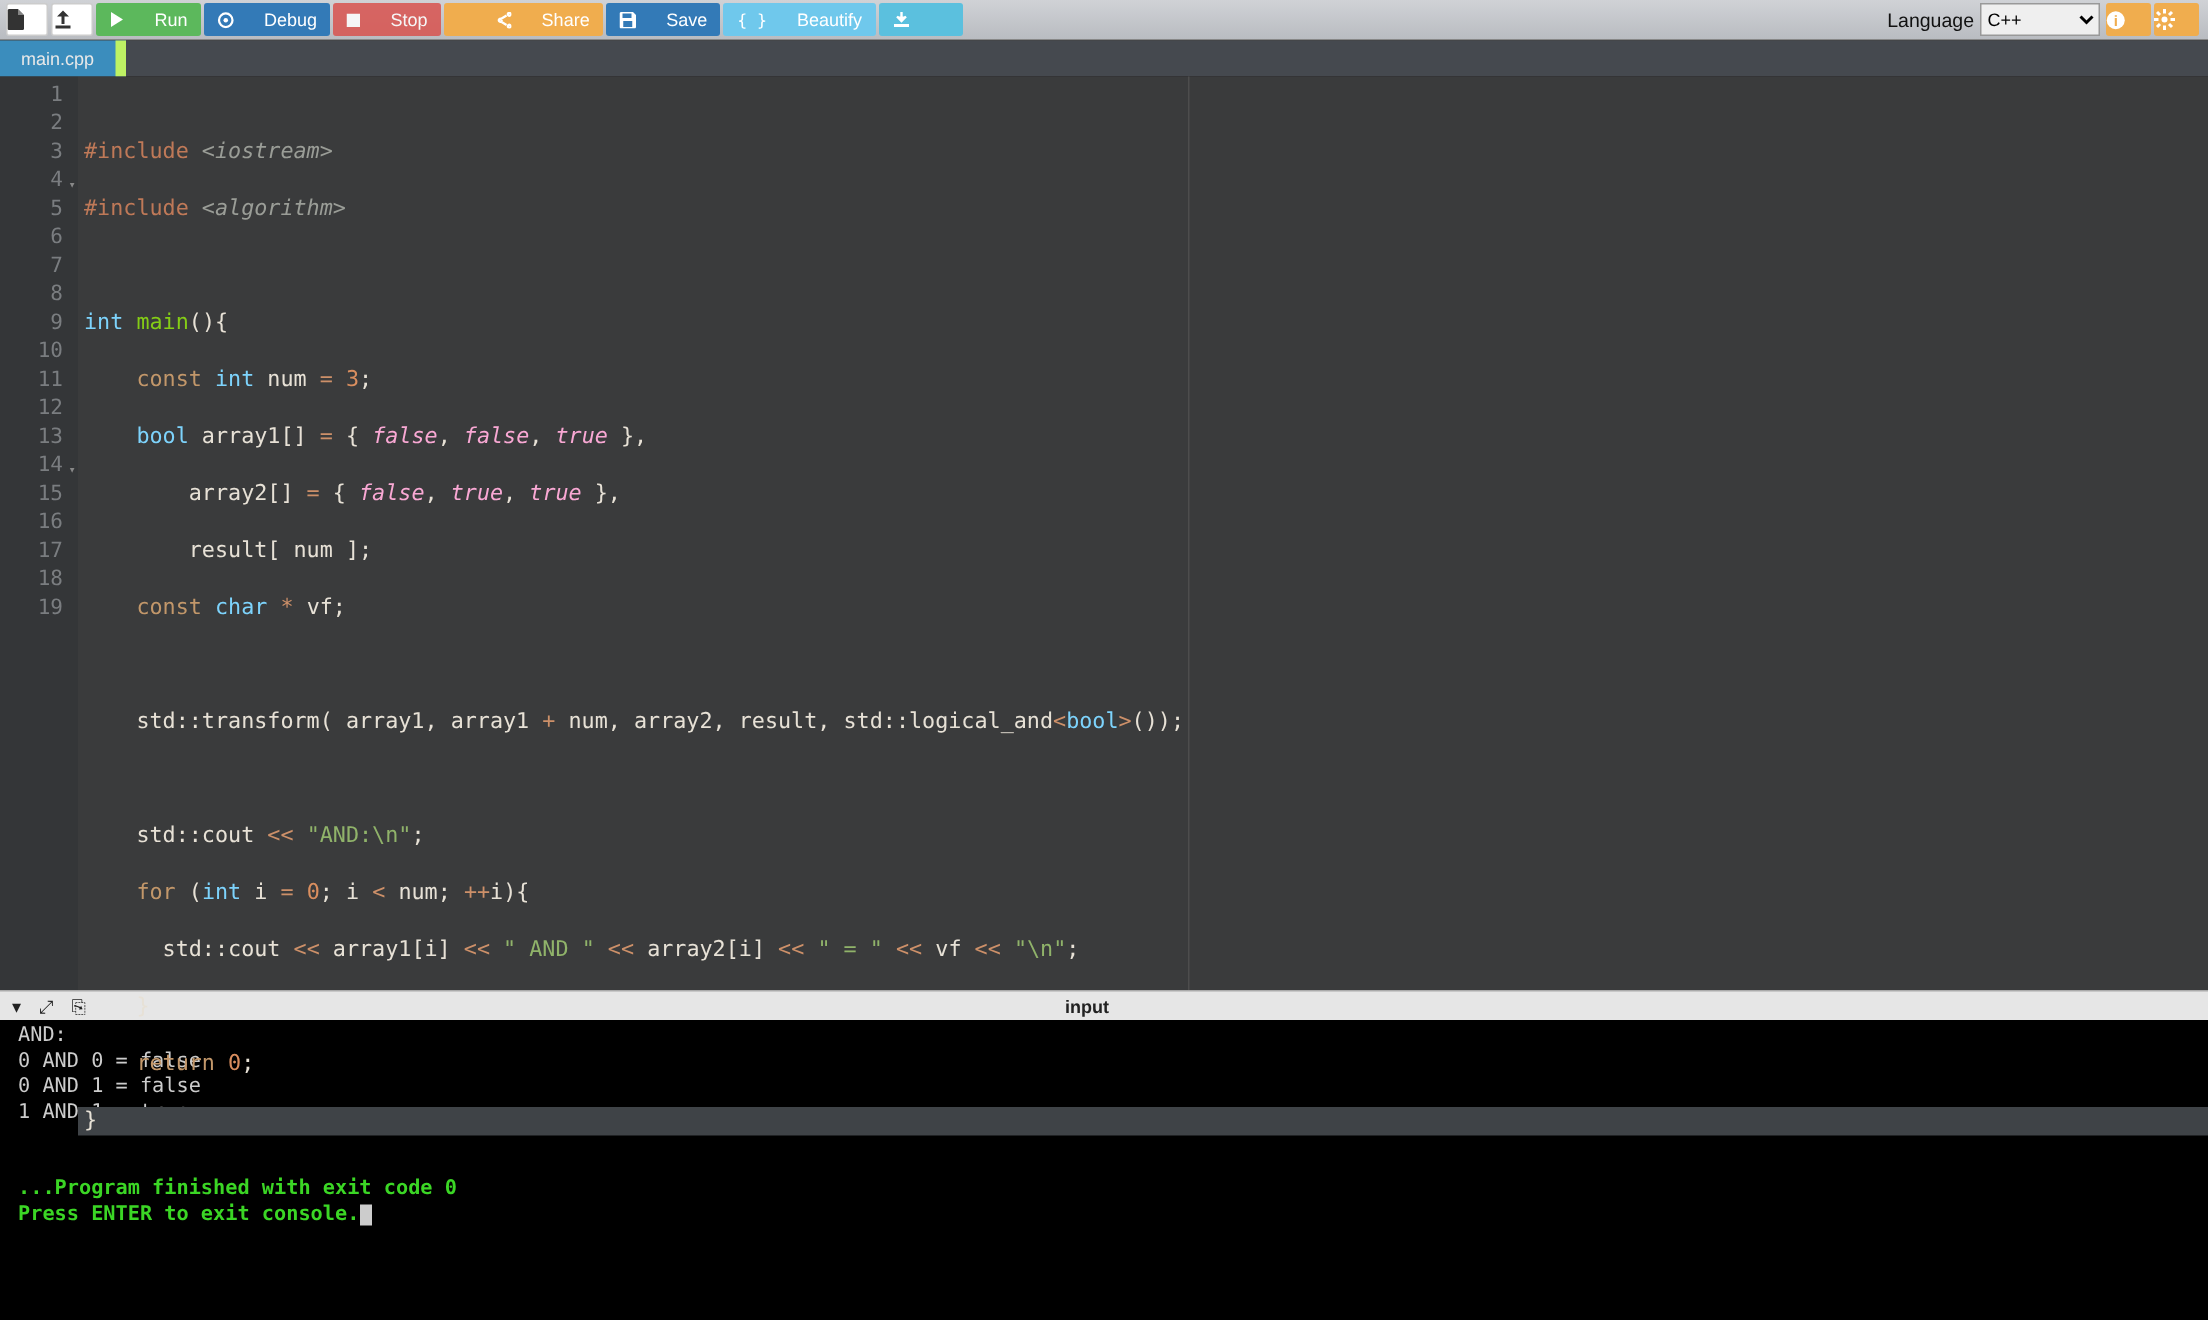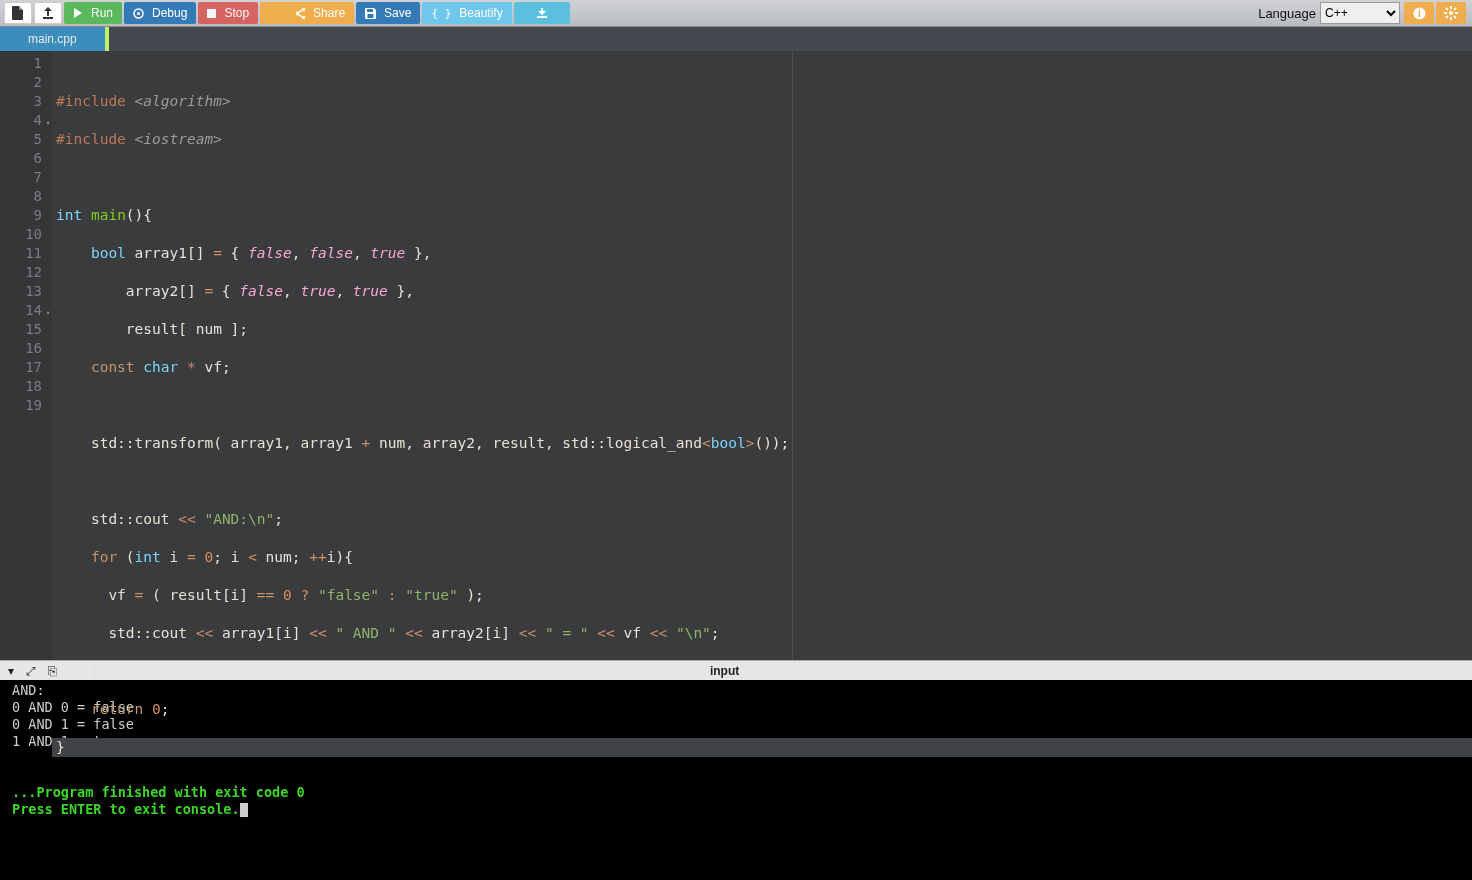--- a/index.html
+++ b/index.html
@@ -1,34 +1,34 @@
 <!DOCTYPE html>
 <html><head>
 <meta charset="utf-8">
 <style>
 * { box-sizing: border-box; margin: 0; padding: 0; }
 body { font-family: Arial, sans-serif; font-size: 12px; background: #000; width: 1472px; height: 880px; overflow: hidden; }
 
 .toolbar { background: linear-gradient(#d0d2d6, #b9bcc1); height: 27px; display: flex; align-items: center; padding: 2px 4px; border-bottom: 1px solid #888; }
-.tb-btn { display: inline-flex; align-items: center; justify-content: center; height: 22px; padding: 0 9px; margin-right: 2px; border: none; border-radius: 2px; color: #fff; font-size: 12px; cursor: pointer; gap: 8px; }
+.tb-btn { display: inline-flex; align-items: center; height: 22px; padding: 0 9px; margin-right: 2px; border: none; border-radius: 2px; color: #fff; font-size: 12px; cursor: pointer; gap: 20px; }
 .tb-icon-btn { width: 28px; padding: 0; background: #fff; color: #333; border: 1px solid #ccc; }
 .tb-green { background: #5cb85c; }
 .tb-blue { background: #337ab7; }
 .tb-red { background: #d9534f; opacity: 0.85; }
 .tb-orange { background: #f0ad4e; padding-left: 34px; }
 .tb-save { background: #337ab7; }
 .tb-light { background: #6fc8ec; }
 .tb-dl { background: #5bc0de; }
 .tb-sq { background: #f0ad4e; width: 30px; padding: 0; }
 .spacer { flex: 1; }
 .lang-label { color: #111; font-size: 13px; margin-right: 4px; }
 .lang-select { height: 22px; font-size: 12px; width: 80px; background: #efefef; border: 1px solid #999; margin-right: 4px; }
 
 .tabbar { background: #45494f; height: 24px; display: flex; align-items: center; }
-.file-tab { background: #3b8dbd; color: #e8e8e8; font-size: 12px; padding: 4px 28px; height: 24px; display: flex; align-items: center; border-right: 4px solid #bef264; }
+.file-tab { background: #3b8dbd; color: #e8e8e8; font-size: 12px; padding: 4px 14px; height: 24px; display: flex; align-items: center; border-right: 7px solid #bef264; }
 
 .editor-wrap { display: flex; height: 609px; background: #3a3b3c; }
 .gutter { width: 52px; background: #343638; text-align: right; padding-top: 3px; color: #7a7d80; font-family: "DejaVu Sans Mono","Consolas",monospace; font-size: 14px; user-select: none; }
 .gutter div { padding-right: 10px; line-height: 19px; position: relative; }
 .fold-mark::after { content: "▸"; position: absolute; right: 1px; font-size: 8px; top: 3px; color: #888; transform: rotate(90deg); }
 .code { flex: 1; padding-top: 3px; font-family: "DejaVu Sans Mono","Consolas",monospace; font-size: 14.5px; line-height: 19px; white-space: pre; color: #e7e1d6; background: #3a3b3c; position: relative; }
 .code .line { padding-left: 4px; }
 .hl-line { background: #3f4347; }
 .margin-line { position: absolute; top: 0; bottom: 0; left: 740px; width: 1px; background: #4d4d4d; }
 
@@ -161,34 +161,34 @@
       <div>13</div>
       <div class="fold-mark">14</div>
       <div>15</div>
       <div>16</div>
       <div>17</div>
       <div>18</div>
       <div>19</div>
     </div>
   <div class="code" id="code">
     <div class="margin-line"></div>
+<div class="line"><span class="k-prep">#include</span> <span class="k-pale">&lt;iostream&gt;</span></div>
 <div class="line"><span class="k-prep">#include</span> <span class="k-pale">&lt;algorithm&gt;</span></div>
-<div class="line"><span class="k-prep">#include</span> <span class="k-pale">&lt;iostream&gt;</span></div>
 <div class="line"> </div>
 <div class="line"><span class="k-type">int</span> <span class="k-id">main</span>(){</div>
+<div class="line">    <span class="k-kw">const</span> <span class="k-type">int</span> num <span class="k-op">=</span> <span class="k-num">3</span>;</div>
 <div class="line">    <span class="k-type">bool</span> array1[] <span class="k-op">=</span> { <span class="k-const">false</span>, <span class="k-const">false</span>, <span class="k-const">true</span> },</div>
 <div class="line">        array2[] <span class="k-op">=</span> { <span class="k-const">false</span>, <span class="k-const">true</span>, <span class="k-const">true</span> },</div>
 <div class="line">        result[ num ];</div>
 <div class="line">    <span class="k-kw">const</span> <span class="k-type">char</span> <span class="k-op">*</span> vf;</div>
 <div class="line"> </div>
 <div class="line">    std::transform( array1, array1 <span class="k-op">+</span> num, array2, result, std::logical_and<span class="k-op">&lt;</span><span class="k-type">bool</span><span class="k-op">&gt;</span>());</div>
 <div class="line"> </div>
 <div class="line">    std::cout <span class="k-op">&lt;&lt;</span> <span class="k-str">"AND:\n"</span>;</div>
 <div class="line">    <span class="k-kw">for</span> (<span class="k-type">int</span> i <span class="k-op">=</span> <span class="k-num">0</span>; i <span class="k-op">&lt;</span> num; <span class="k-op">++</span>i){</div>
-<div class="line">      vf <span class="k-op">=</span> ( result[i] <span class="k-op">==</span> <span class="k-num">0</span> <span class="k-op">?</span> <span class="k-str">"false"</span> <span class="k-op">:</span> <span class="k-str">"true"</span> );</div>
 <div class="line">      std::cout <span class="k-op">&lt;&lt;</span> array1[i] <span class="k-op">&lt;&lt;</span> <span class="k-str">" AND "</span> <span class="k-op">&lt;&lt;</span> array2[i] <span class="k-op">&lt;&lt;</span> <span class="k-str">" = "</span> <span class="k-op">&lt;&lt;</span> vf <span class="k-op">&lt;&lt;</span> <span class="k-str">"\n"</span>;</div>
 <div class="line">    }</div>
 <div class="line">    <span class="k-kw">return</span> <span class="k-num">0</span>;</div>
 <div class="line hl-line">}</div>
   </div>
 </div>
 
 <div class="console-bar">
   <div class="cb-left">
     <span class="cb-icon">▾</span>

